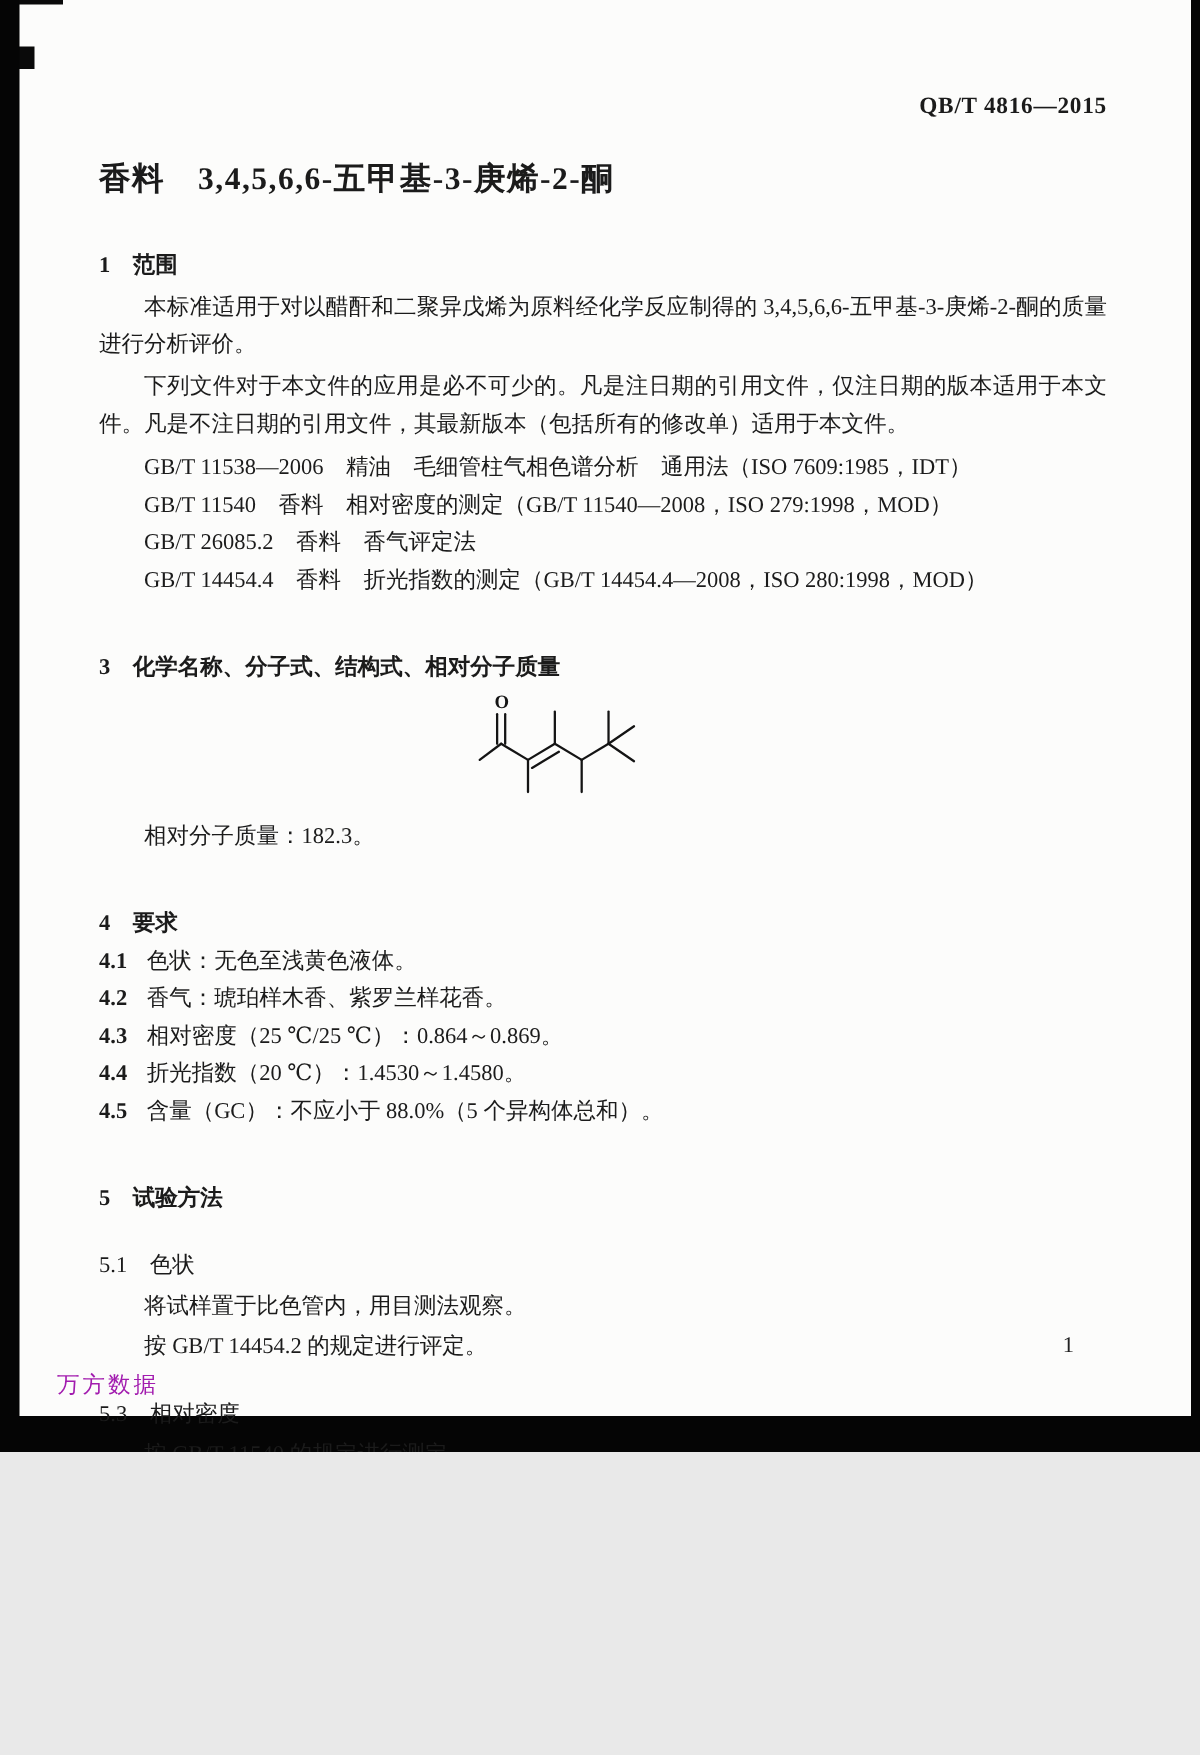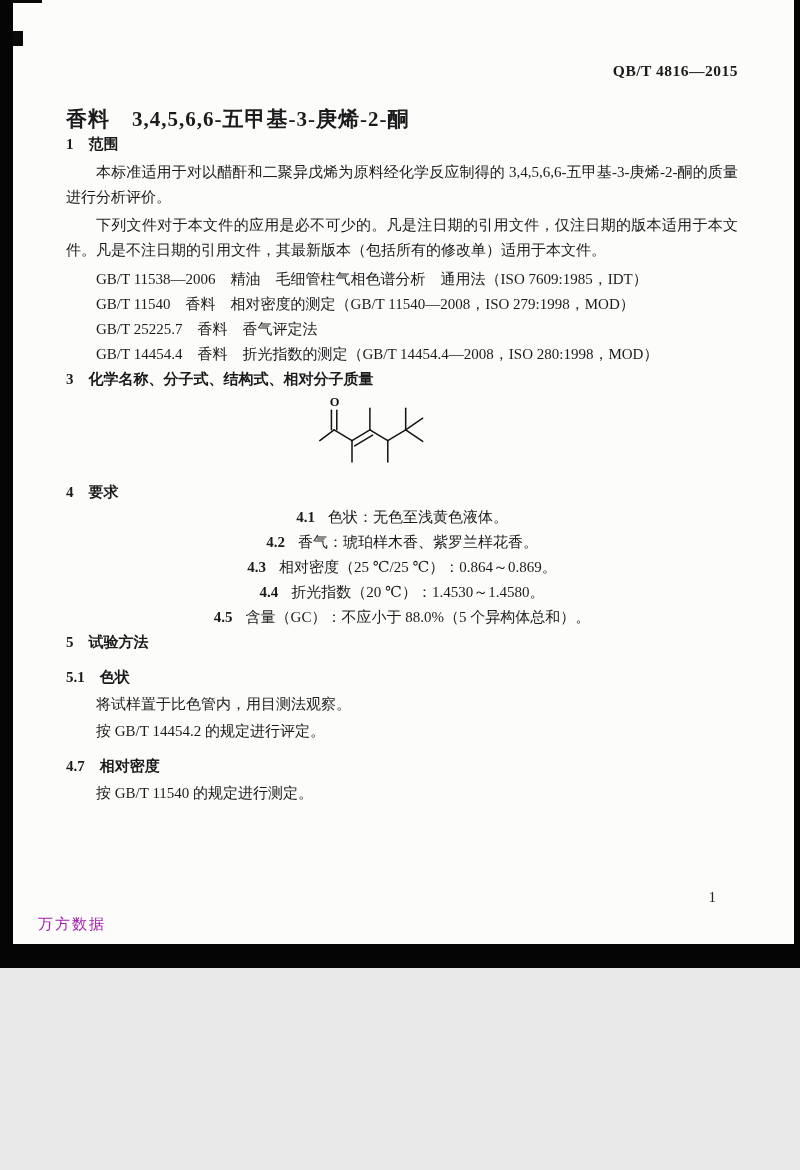--- a/index.html
+++ b/index.html
@@ -14,36 +14,36 @@
   .edge-right { position:absolute; right:0; top:0; width:6px; height:1170px; background:#050505; }
   .edge-bottom{ position:absolute; left:0; bottom:0; width:800px; height:24px; background:#050505; }
   .mark-blob  { position:absolute; left:6px; top:31px; width:17px; height:15px; background:#0a0a0a; }
   .mark-top   { position:absolute; left:0; top:0; width:42px; height:3px; background:#0a0a0a; }
 
   .content { position:absolute; left:66px; top:58px; width:672px; z-index:2; }
 
   .doc-number { font-weight:bold; text-align:right; font-size:15.5px; letter-spacing:.5px; }
   .title { font-size:21px; font-weight:bold; text-align:left; margin:24px 0 0 0; letter-spacing:1px; }
 
-  .h  { font-weight:bold; margin-top:0; }
+  .h  { font-weight:bold; margin-top:33px; }
   .p  { margin:3px 0 0 0; text-indent:2em; text-align:justify; }
   .ln { margin:0; padding-left:2em; }
   .refs { margin-top:4px; }
   .chem { margin-top:3px; }
 
   .structure { margin:2px 0 0 252px; height:86px; }
   .structure svg { display:block; }
   .bond { stroke:#141414; stroke-width:1.7; stroke-linecap:round; }
   .atom { font-family:"Liberation Serif","DejaVu Serif",serif; font-weight:bold; font-size:14px; fill:#141414; }
 
-  .item { margin:0; padding-left:0;text-align:center; }
+  .item { margin:0; padding-left:0; }
   .item:first-of-type { margin-top:3px; }
   .item .num { font-weight:bold; margin-right:13px; }
 
-  .sh { font-weight:bold; margin-top:10px; }
+  .sh { font-weight:normal; margin-top:20px; }
   .sb { margin:2px 0 0 0; text-indent:2em; }
 
   .watermark {
     position:absolute; left:366px; top:1006px; z-index:3;
     font-family:"DejaVu Sans","Liberation Sans",sans-serif;
     font-weight:bold; font-size:66px; letter-spacing:2px;
     color:rgba(140,182,214,0.55); user-select:none; white-space:nowrap;
   }
   .footer-left {
     position:absolute; left:38px; bottom:32px; z-index:2;
@@ -63,21 +63,21 @@
 
     <div class="title">香料　3,4,5,6,6-五甲基-3-庚烯-2-酮</div>
 
     <div class="h">1　范围</div>
     <p class="p">本标准适用于对以醋酐和二聚异戊烯为原料经化学反应制得的 3,4,5,6,6-五甲基-3-庚烯-2-酮的质量进行分析评价。</p>
 
     <p class="p">下列文件对于本文件的应用是必不可少的。凡是注日期的引用文件，仅注日期的版本适用于本文件。凡是不注日期的引用文件，其最新版本（包括所有的修改单）适用于本文件。</p>
     <div class="refs">
       <div class="ln">GB/T 11538—2006　精油　毛细管柱气相色谱分析　通用法（ISO 7609:1985，IDT）</div>
       <div class="ln">GB/T 11540　香料　相对密度的测定（GB/T 11540—2008，ISO 279:1998，MOD）</div>
-      <div class="ln">GB/T 25225.7　香料　香气评定法</div>
+      <div class="ln">GB/T 26085.2　香料　香气评定法</div>
       <div class="ln">GB/T 14454.4　香料　折光指数的测定（GB/T 14454.4—2008，ISO 280:1998，MOD）</div>
     </div>
 
     <div class="h">3　化学名称、分子式、结构式、相对分子质量</div>
 
     <div class="structure">
       <svg width="170" height="86" viewBox="0 0 190 96">
         <text class="atom" x="13" y="13">O</text>
 
         <line class="bond" x1="15" y1="18" x2="15" y2="40"></line>
@@ -101,20 +101,21 @@
         <line class="bond" x1="78" y1="52" x2="98" y2="40"></line>
 
         <line class="bond" x1="98" y1="40" x2="98" y2="16"></line>
 
         <line class="bond" x1="98" y1="40" x2="117" y2="27"></line>
 
         <line class="bond" x1="98" y1="40" x2="117" y2="53"></line>
       </svg>
     </div>
 
+    <div class="ln">相对分子质量：182.3。</div>
 
     <div class="h">4　要求</div>
     <div class="item">
       <span class="num">4.1</span><span>色状：无色至浅黄色液体。</span>
     </div>
     <div class="item">
       <span class="num">4.2</span><span>香气：琥珀样木香、紫罗兰样花香。</span>
     </div>
     <div class="item">
       <span class="num">4.3</span><span>相对密度（25 ℃/25 ℃）：0.864～0.869。</span>
@@ -126,21 +127,21 @@
       <span class="num">4.5</span><span>含量（GC）：不应小于 88.0%（5 个异构体总和）。</span>
     </div>
 
     <div class="h">5　试验方法</div>
 
     <div class="sh">5.1　色状</div>
     <p class="sb">将试样置于比色管内，用目测法观察。</p>
 
     <p class="sb">按 GB/T 14454.2 的规定进行评定。</p>
 
-    <div class="sh">4.7　相对密度</div>
+    <div class="sh">5.3　相对密度</div>
     <p class="sb">按 GB/T 11540 的规定进行测定。</p>
 
   </div>
 
   <div class="watermark">bzxz.net</div>
   <div class="footer-left">万方数据</div>
   <div class="page-number">1</div>
 
   <div class="mark-top"></div>
   <div class="mark-blob"></div>

